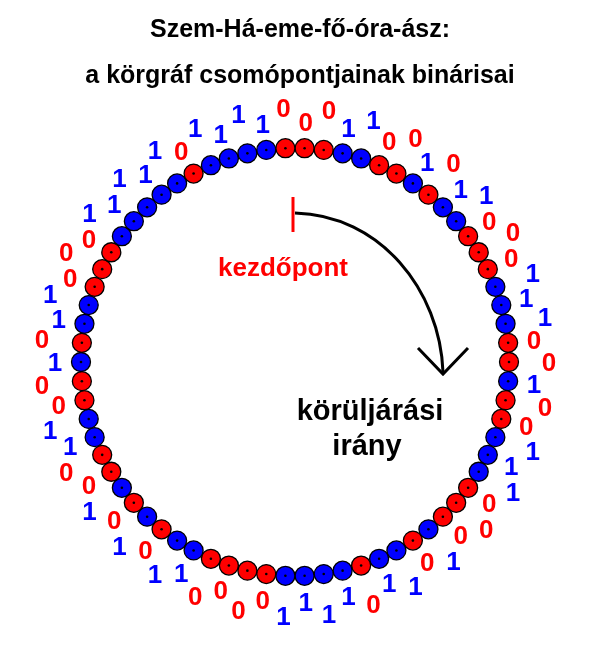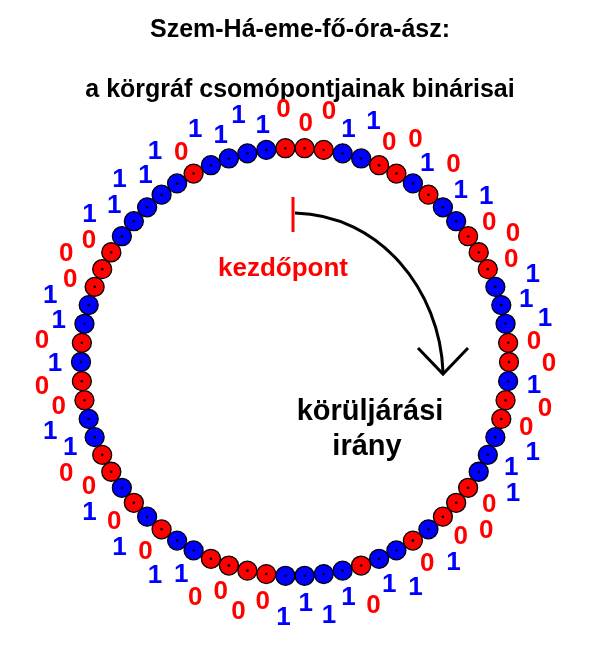--- a/index.html
+++ b/index.html
@@ -1,21 +1,21 @@
 <!DOCTYPE html>
 <html><head>
 <meta charset="utf-8">
 <style>
   html, body { margin: 0; padding: 0; background: #ffffff; }
   body { width: 600px; height: 650px; position: relative; overflow: hidden;
          font-family: "Liberation Sans", sans-serif; }
   .title { position: absolute; left: 0; width: 600px; text-align: center;
            font-weight: bold; font-size: 25px; color: #000; letter-spacing: 0px; }
   #title1 { top: 14px; }
-  #title2 { top: 74px; }
+  #title2 { top: 60px; }
   svg { position: absolute; left: 0; top: 0; }
   .bit { font-family: "Liberation Sans", sans-serif; font-weight: bold; font-size: 26px; }
   .lbl { font-family: "Liberation Sans", sans-serif; font-weight: bold; }
 </style>
 </head>
 <body>
 
 <div class="title" id="title1">Szem-Há-eme-fő-óra-ász:</div>
 <div class="title" id="title2">a körgráf csomópontjainak binárisai</div>
 

